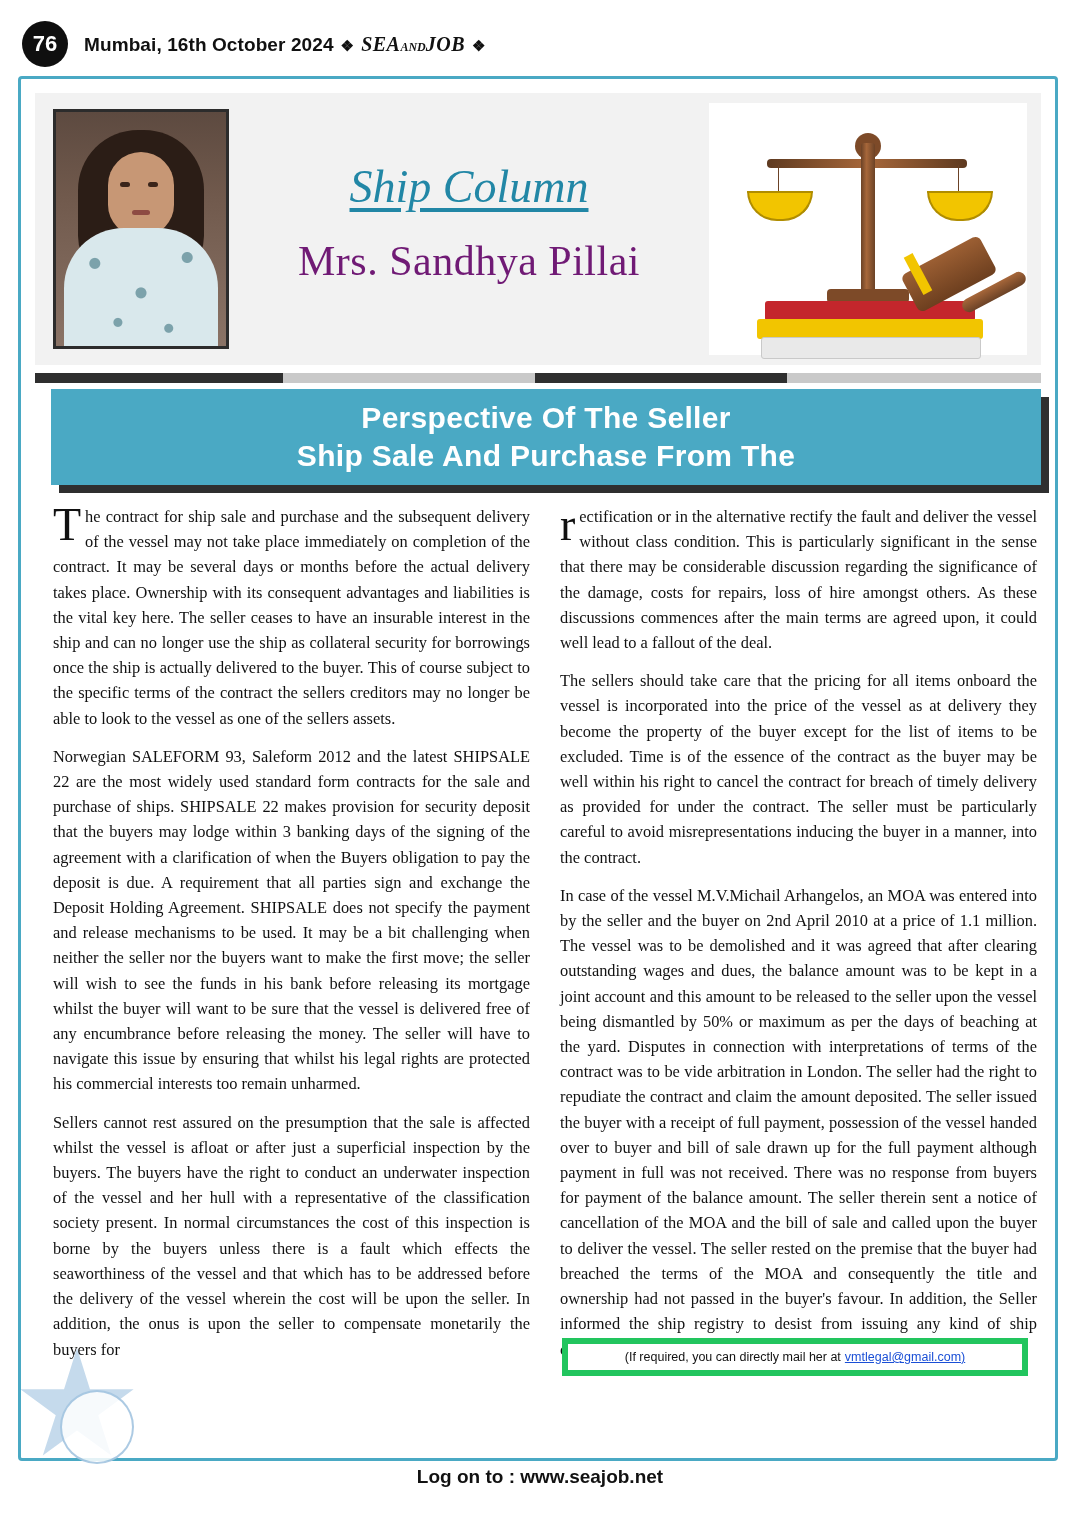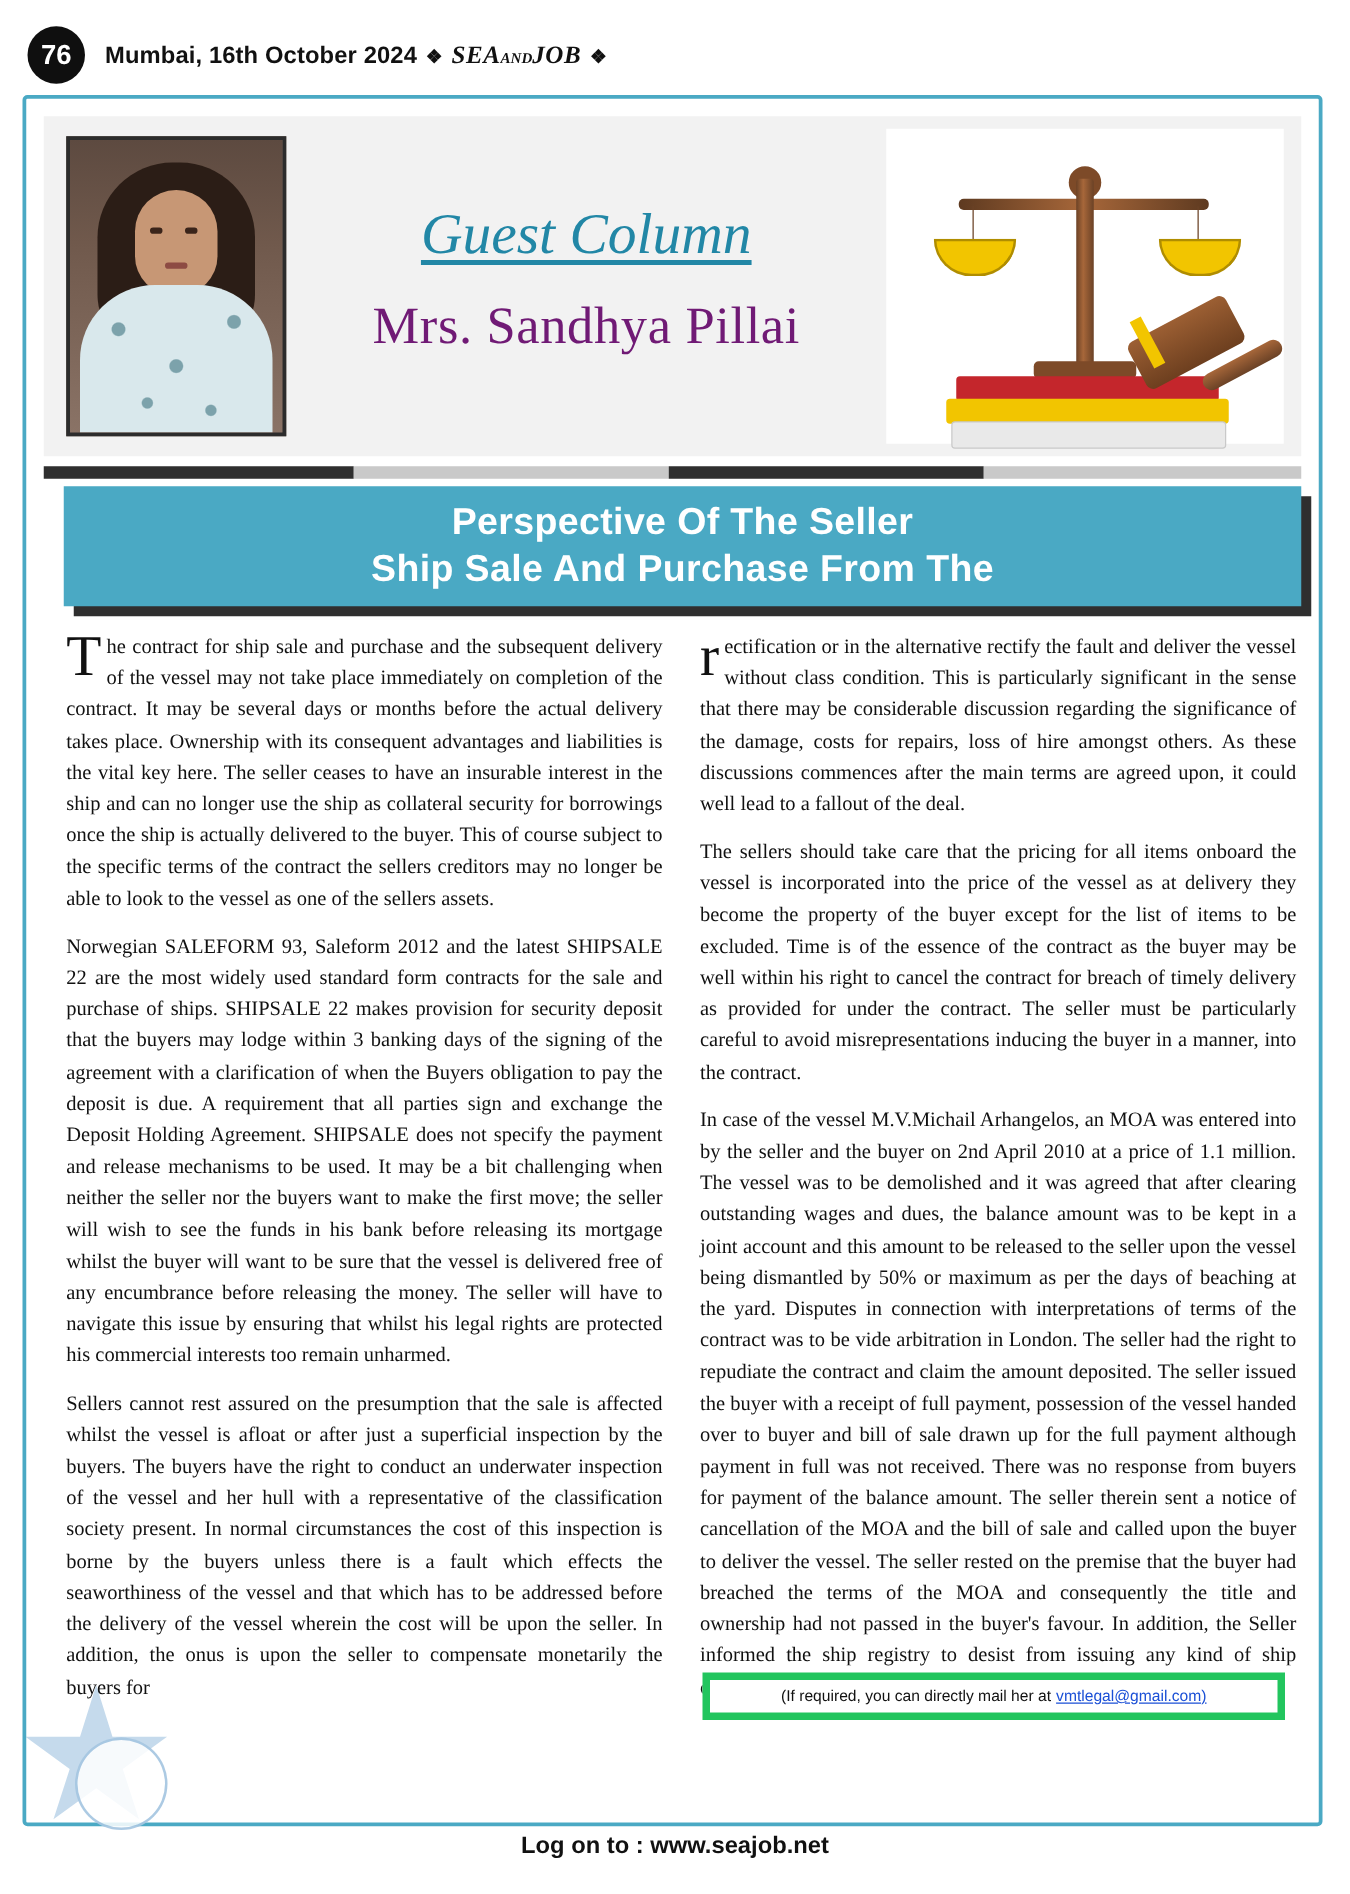--- a/index.html
+++ b/index.html
@@ -479,21 +479,21 @@
         <div class="p-eye-l"></div>
         <div class="p-eye-r"></div>
         <div class="p-mouth"></div>
         <div class="p-neck"></div>
         <div class="p-body"></div>
         <div class="p-print"></div>
       </div>
     </div>
 
     <div class="guest-center">
-      <div class="guest-title">Guest Column</div>
+      <div class="guest-title">Ship Column</div>
       <div class="guest-name">Mrs. Sandhya Pillai</div>
     </div>
 
     <div class="emblem-wrap">
       <div class="scale-top"></div>
       <div class="scale-beam"></div>
       <div class="scale-post"></div>
       <div class="string-l"></div>
       <div class="string-r"></div>
       <div class="pan pan-l"></div>

